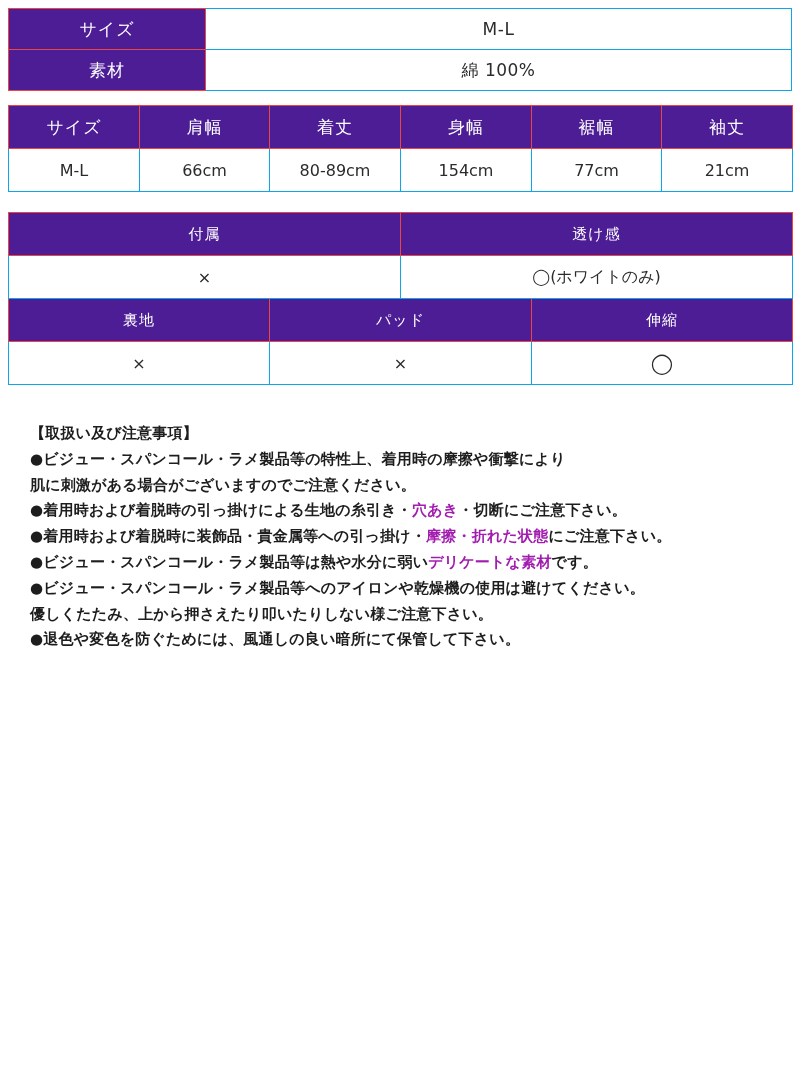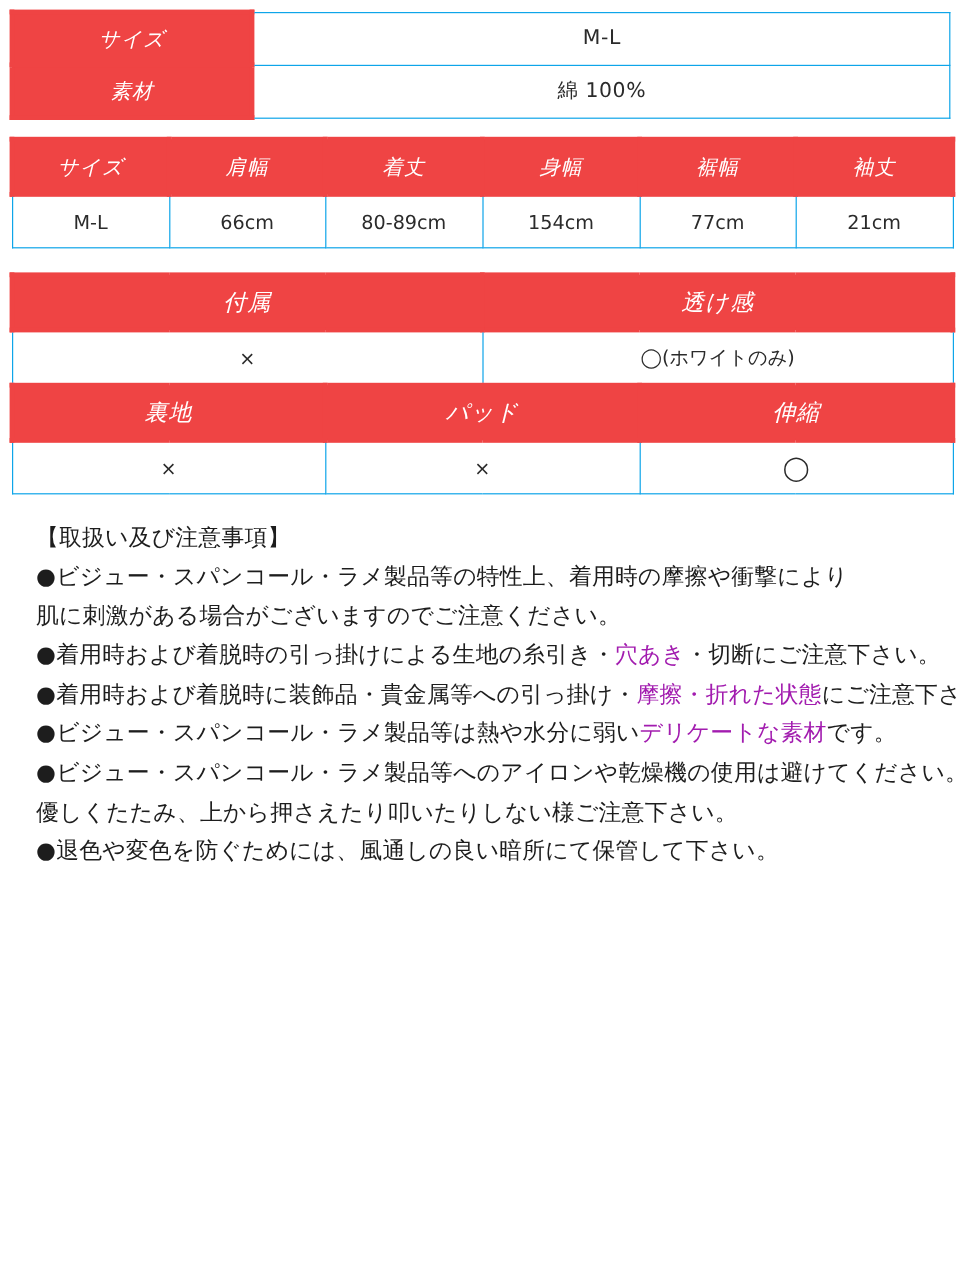--- a/index.html
+++ b/index.html
@@ -28,26 +28,25 @@
   }
   table td, table th {
     border: 1px solid #0ea5e9;
     text-align: center;
     vertical-align: middle;
     font-weight: normal;
     color: #2b2b2b;
     padding: 6px 4px;
   }
   .hdr {
-    background: #ef4444;
+    background: #4c1d95;
     color: #ffffff;
     font-size: 17px;
     letter-spacing: 1px;
-    border: 4px solid #ef4444;
-    font-style: italic;
+    border: 1px solid #ef4444;
   }
   
   .t-spec td {
     font-size: 17px;
     height: 28px;
   }
   .t-spec .hdr {
     width: 188px;
     height: 28px;
   }
@@ -64,36 +63,37 @@
     font-size: 17px;
     height: 30px;
   }
   .t-size td {
     font-size: 16px;
     height: 30px;
   }
 
   
   .t-attr th {
-    font-size: 19px;
+    font-size: 15px;
     height: 30px;
   }
   .t-attr td {
     font-size: 16px;
     height: 30px;
   }
 
   
   .notes {
-    margin-top: 20px;
+    margin-top: 36px;
     padding-left: 22px;
-    font-size: 19px;
+    font-size: 15px;
     line-height: 1.72;
     color: #1d1d1d;
     letter-spacing: 0.2px;
+    font-weight: bold;
   }
   .notes .ln { white-space: pre; }
   .red { color: #a21caf; }
 </style>
 </head>
 <body>
 
 <div class="page">
 
   <table class="t-spec">

